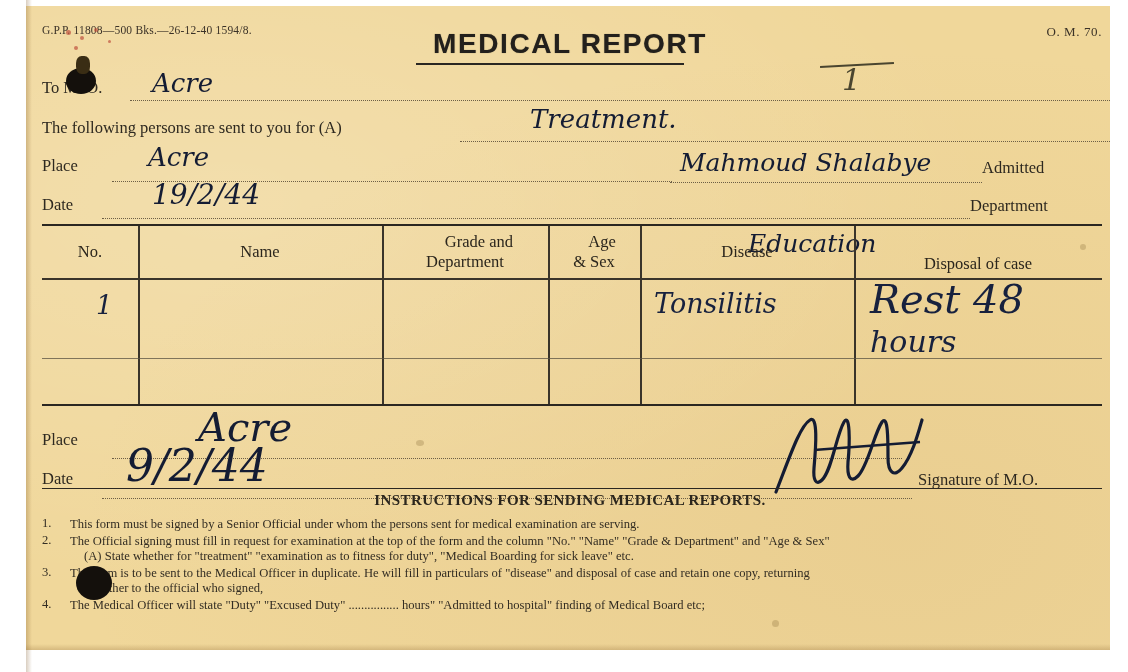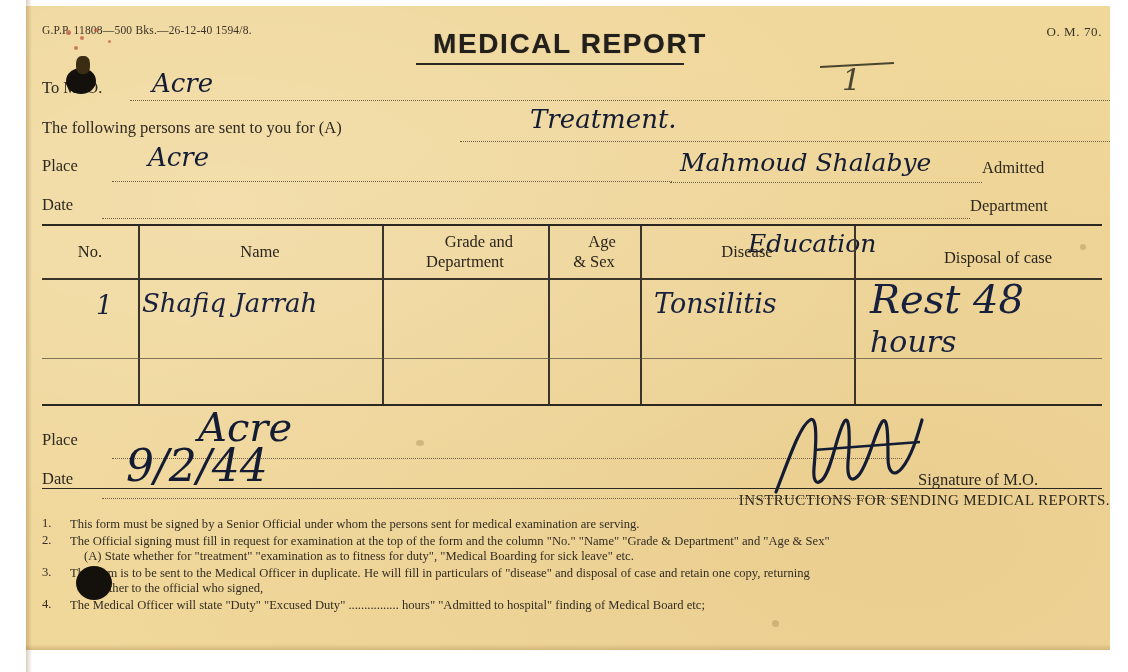--- a/index.html
+++ b/index.html
@@ -208,23 +208,23 @@
     top: 56px;
     font-family: "DejaVu Serif", serif;
     font-style: italic;
     font-size: 30px;
     color: #4a452f;
   }
   #instr-title {
     position: absolute;
     left: 0; right: 0;
     top: 486px;
-    text-align: right;
-    font-family: "Liberation Serif", serif;
-    font-weight: normal;
+    text-align: center;
+    font-family: "Liberation Serif", serif;
+    font-weight: bold;
     font-size: 15px;
     letter-spacing: 0.4px;
     color: #2b261d;
   }
   #instr-rule2 {
     position: absolute;
     left: 12px;
     top: 482px;
     width: 1060px;
     border-top: 1.6px solid #2b2721;
@@ -299,20 +299,21 @@
     <div class="lbl" id="lbl-place1">Place</div>
     <div class="dots" id="dots-place1"></div>
     <div class="hw hw-dark" id="hw-place1">Acre</div>
 
     <div class="hw hw-dark" id="hw-sign-name">Mahmoud Shalabye</div>
     <div class="lbl" id="lbl-signature">Admitted</div>
     <div class="dots" id="dots-sign"></div>
 
     <div class="lbl" id="lbl-date1">Date</div>
     <div class="dots" id="dots-date1"></div>
+    <div class="hw hw-dark" id="hw-date1">19/2/44</div>
 
     <div class="hw hw-dark" id="hw-education">Education</div>
     <div class="lbl" id="lbl-department">Department</div>
     <div class="dots" id="dots-dept"></div>
 
     <div id="table">
       <div class="hline-head"></div>
 
       <div class="vline" style="left:96px;"></div>
       <div class="vline" style="left:340px;"></div>
@@ -320,24 +321,23 @@
       <div class="vline" style="left:598px;"></div>
       <div class="vline" style="left:812px;"></div>
 
       <div class="th" style="left:0px;   top:16px; width:96px;">No.</div>
       <div class="th" style="left:96px;  top:16px; width:244px;">Name</div>
       <div class="th" style="left:340px; top:6px;  width:194px;">Grade and</div>
       <div class="th" style="left:340px; top:26px; width:166px;">Department</div>
       <div class="th" style="left:506px; top:6px;  width:108px;">Age</div>
       <div class="th" style="left:506px; top:26px; width:92px;">&amp; Sex</div>
       <div class="th" style="left:598px; top:16px; width:214px;">Disease</div>
-      <div class="th" style="left:812px; top:22px; width:248px;padding-left:20px;">Disposal of case</div>
+      <div class="th" style="left:812px; top:28px; width:248px;">Disposal of case</div>
 
       <div class="cell-hw" style="left:54px;  top:64px; font-size:26px;">1</div>
-      <div class="cell-hw" style="left:100px; top:62px; font-size:26px;">Shafiq Jarrah</div>
       <div class="cell-hw" style="left:352px; top:66px; font-size:24px;"></div>
       <div class="cell-hw" style="left:520px; top:66px; font-size:24px;"></div>
       <div class="cell-hw" style="left:612px; top:62px; font-size:27px;">Tonsilitis</div>
       <div class="cell-hw" style="left:828px; top:50px; font-size:40px;">Rest 48</div>
       <div class="cell-hw" style="left:828px; top:98px; font-size:30px;">hours</div>
 
       <div style="position:absolute;left:0;top:132px;width:1060px;height:1.2px;background:#5a5142;opacity:0.75;"></div>
     </div>
 
     <div class="lbl" id="lbl-place2">Place</div>

